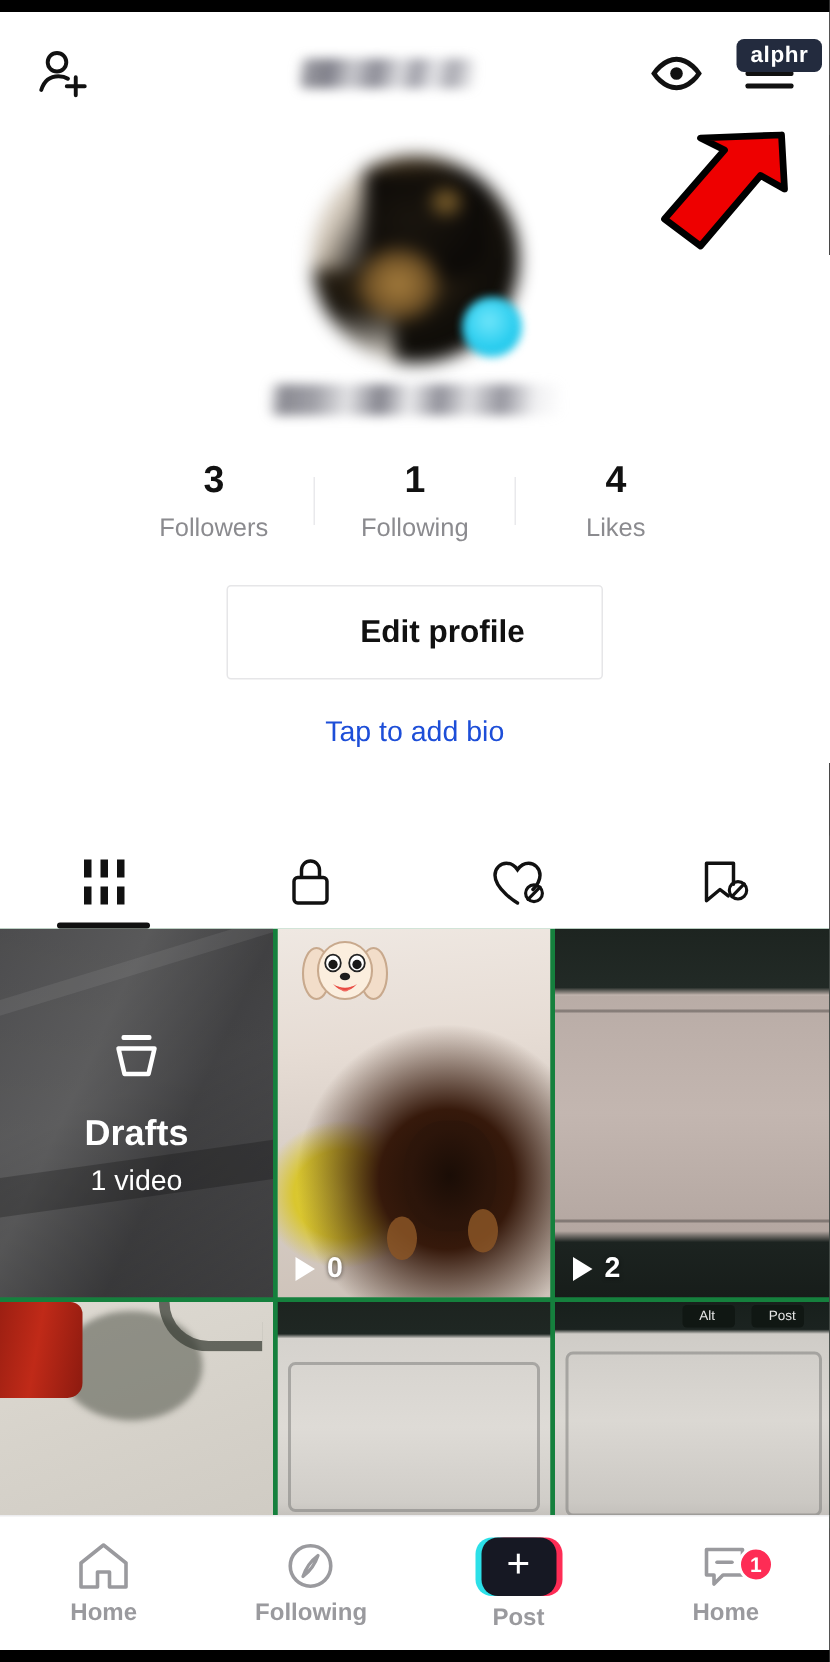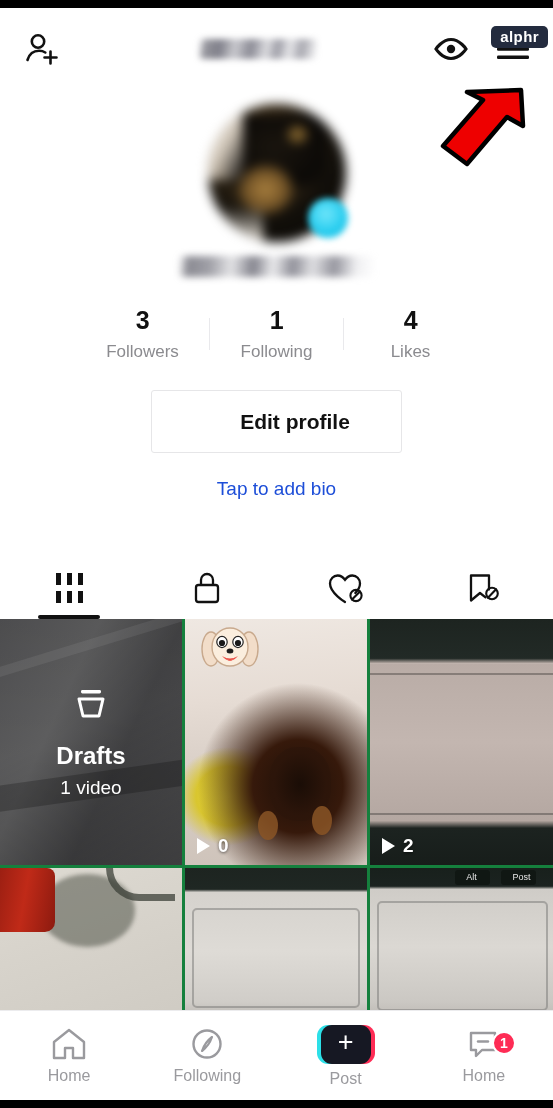--- a/index.html
+++ b/index.html
@@ -329,21 +329,21 @@
     z-index:30;
   }
   .nav-item {
     flex:1;
     display:flex; flex-direction:column;
     align-items:center; justify-content:center;
     gap:7px;
     cursor:pointer;
     position:relative;
   }
-  .nav-label { font-size:16px; color:#9a9a9e; line-height:1; }
+  .nav-label { font-size:16px; color:#9a9a9e; line-height:1;font-weight:bold; }
   .nav-item.active .nav-label { color:#111; font-weight:bold; }
   .post-btn {
     position:relative;
     width:58px; height:39px;
   }
   .post-cyan {
     position:absolute; left:0; top:0;
     width:50px; height:39px;
     background:#2ce0e8; border-radius:11px;
   }

